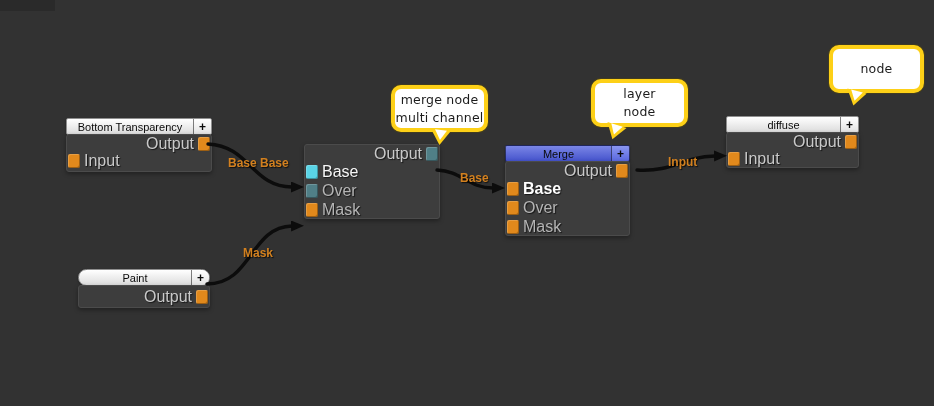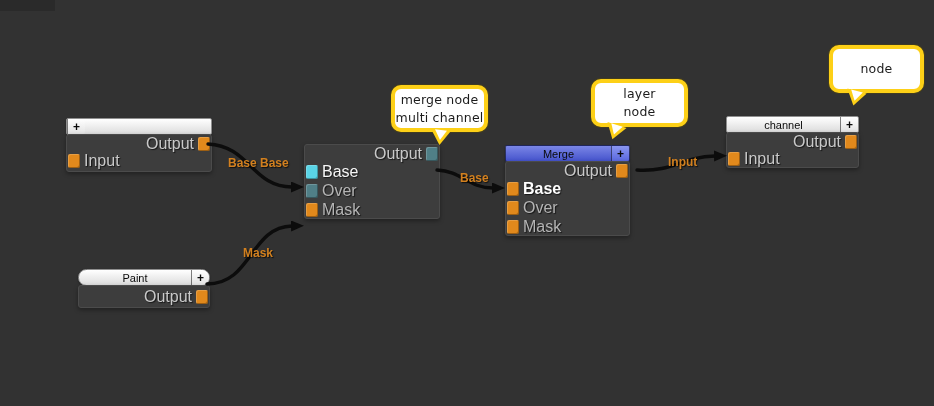--- a/index.html
+++ b/index.html
@@ -87,20 +87,21 @@
   }
 </style>
 </head>
 <body>
 
 <div id="canvas">
   <div class="top-strip"></div>
 
   <div class="node" style="left:66px; top:118px; width:146px;">
     <div class="hdr hdr-light rect">
+      <span class="title">Bottom Transparency</span>
       <span class="btn">+</span>
     </div>
     <div class="body" style="height:38px;">
       <div class="row row-sm row-out">
         <span class="lbl">Output</span>
         <span class="port port-orange"></span>
       </div>
       <div class="row row-sm">
         <span class="port port-orange"></span>
         <span class="lbl">Input</span>
@@ -162,21 +163,21 @@
       </div>
       <div class="row">
         <span class="port port-orange"></span>
         <span class="lbl lbl-dim">Mask</span>
       </div>
     </div>
   </div>
 
   <div class="node" style="left:726px; top:116px; width:133px;">
     <div class="hdr hdr-light rect">
-      <span class="title">channel</span>
+      <span class="title">diffuse</span>
       <span class="btn">+</span>
     </div>
     <div class="body" style="height:36px;">
       <div class="row row-sm row-out">
         <span class="lbl">Output</span>
         <span class="port port-orange"></span>
       </div>
       <div class="row row-sm">
         <span class="port port-orange"></span>
         <span class="lbl">Input</span>

